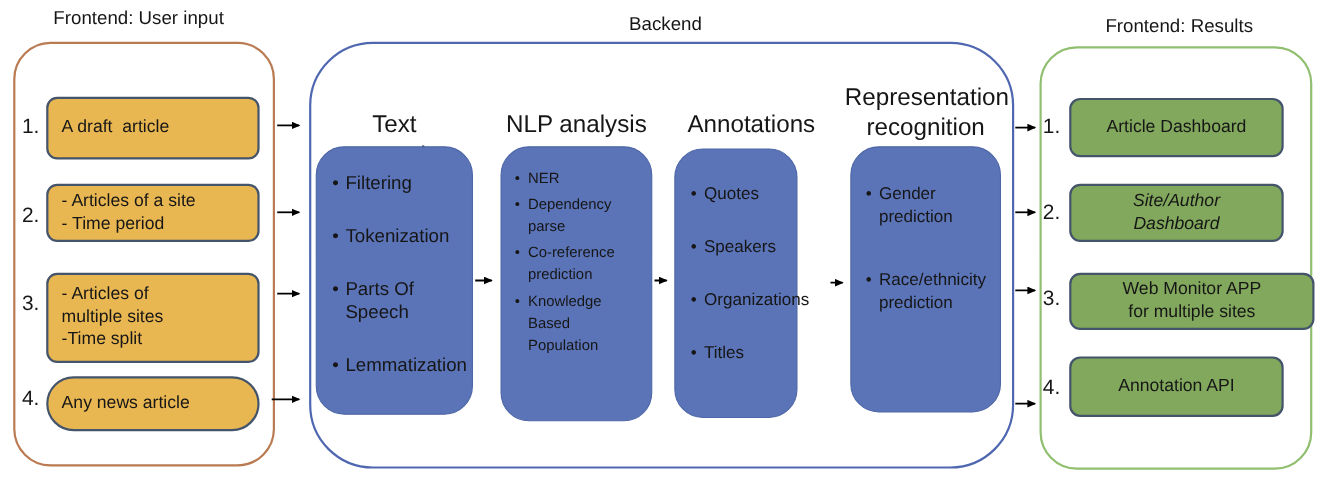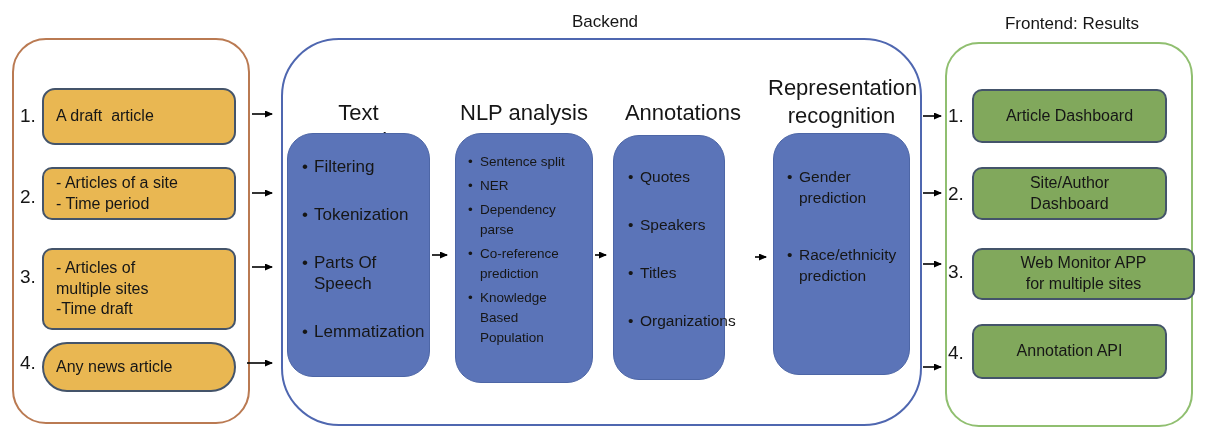--- a/index.html
+++ b/index.html
@@ -56,38 +56,39 @@
   .blist-4 { padding:32px 4px 0 12px;  font-size:15.5px; line-height:21px; }
   .blist-4 li { margin-bottom:36px; }
 
   .arrow-layer { position:absolute; left:0; top:0; width:1214px; height:446px; pointer-events:none; }
 </style>
 </head>
 <body>
 
 <div class="stage">
 
+  <div class="section-title" style="left:26px; top:7px; width:200px;">Frontend: User input</div>
   <div class="panel panel-input" style="left:12px; top:38px; width:238px; height:386px;"></div>
 
   <div class="num" style="left:20px; top:105px;">1.</div>
-  <div class="ibox ibox-yellow" style="left:42px; top:88px;  width:194px; height:57px;border-radius:13px;">
+  <div class="ibox ibox-yellow" style="left:42px; top:88px;  width:194px; height:57px;">
     <span class="txt">A draft  article</span>
   </div>
 
   <div class="num" style="left:20px; top:186px;">2.</div>
   <div class="ibox ibox-yellow" style="left:42px; top:167px; width:194px; height:53px;">
     <span class="txt">- Articles of a site
 - Time period</span>
   </div>
 
   <div class="num" style="left:20px; top:266px;">3.</div>
   <div class="ibox ibox-yellow" style="left:42px; top:248px; width:194px; height:82px;">
     <span class="txt">- Articles of
 multiple sites
--Time draft</span>
+-Time split</span>
   </div>
 
   <div class="num" style="left:20px; top:352px;">4.</div>
   <div class="ibox ibox-yellow" style="left:42px; top:342px; width:194px; height:50px;border-radius:25px;">
     <span class="txt">Any news article</span>
   </div>
 
   <div class="section-title" style="left:505px; top:12px; width:200px;">Backend</div>
   <div class="panel panel-backend" style="left:281px; top:38px; width:641px; height:388px;"></div>
 
@@ -98,39 +99,38 @@
       <li>Tokenization</li>
       <li>Parts Of
 Speech</li>
       <li>Lemmatization</li>
     </ul>
   </div>
 
   <div class="stage-header" style="left:455px; top:99px; width:138px;">NLP analysis</div>
   <div class="bluebox" style="left:455px; top:133px; width:138px; height:250px;">
     <ul class="blist-2">
-      <li>Sentence split</li>
       <li>NER</li>
       <li>Dependency
 parse</li>
       <li>Co-reference
 prediction</li>
       <li>Knowledge
 Based
 Population</li>
     </ul>
   </div>
 
   <div class="stage-header" style="left:613px; top:99px; width:140px;">Annotations</div>
   <div class="bluebox" style="left:613px; top:135px; width:112px; height:245px;">
     <ul class="blist-3">
       <li>Quotes</li>
       <li>Speakers</li>
+      <li>Organizations</li>
       <li>Titles</li>
-      <li>Organizations</li>
     </ul>
   </div>
 
   <div class="stage-header" style="left:768px; top:74px; width:147px;">Representation
 recognition</div>
   <div class="bluebox" style="left:773px; top:133px; width:137px; height:242px;">
     <ul class="blist-4">
       <li>Gender
 prediction</li>
       <li>Race/ethnicity
@@ -140,21 +140,21 @@
 
   <div class="section-title" style="left:972px; top:14px; width:200px;">Frontend: Results</div>
   <div class="panel panel-result" style="left:945px; top:42px; width:248px; height:385px;"></div>
 
   <div class="num" style="left:948px; top:105px;">1.</div>
   <div class="ibox ibox-green" style="left:972px; top:89px;  width:195px; height:54px;">
     <span class="txt">Article Dashboard</span>
   </div>
 
   <div class="num" style="left:948px; top:183px;">2.</div>
-  <div class="ibox ibox-green" style="left:972px; top:167px; width:195px; height:53px;">
+  <div class="ibox ibox-green" style="left:972px; top:167px; width:195px; height:53px;font-style:italic;">
     <span class="txt">Site/Author
 Dashboard</span>
   </div>
 
   <div class="num" style="left:948px; top:261px;">3.</div>
   <div class="ibox ibox-green" style="left:972px; top:248px; width:223px; height:52px;">
     <span class="txt">Web Monitor APP
 for multiple sites</span>
   </div>
 

